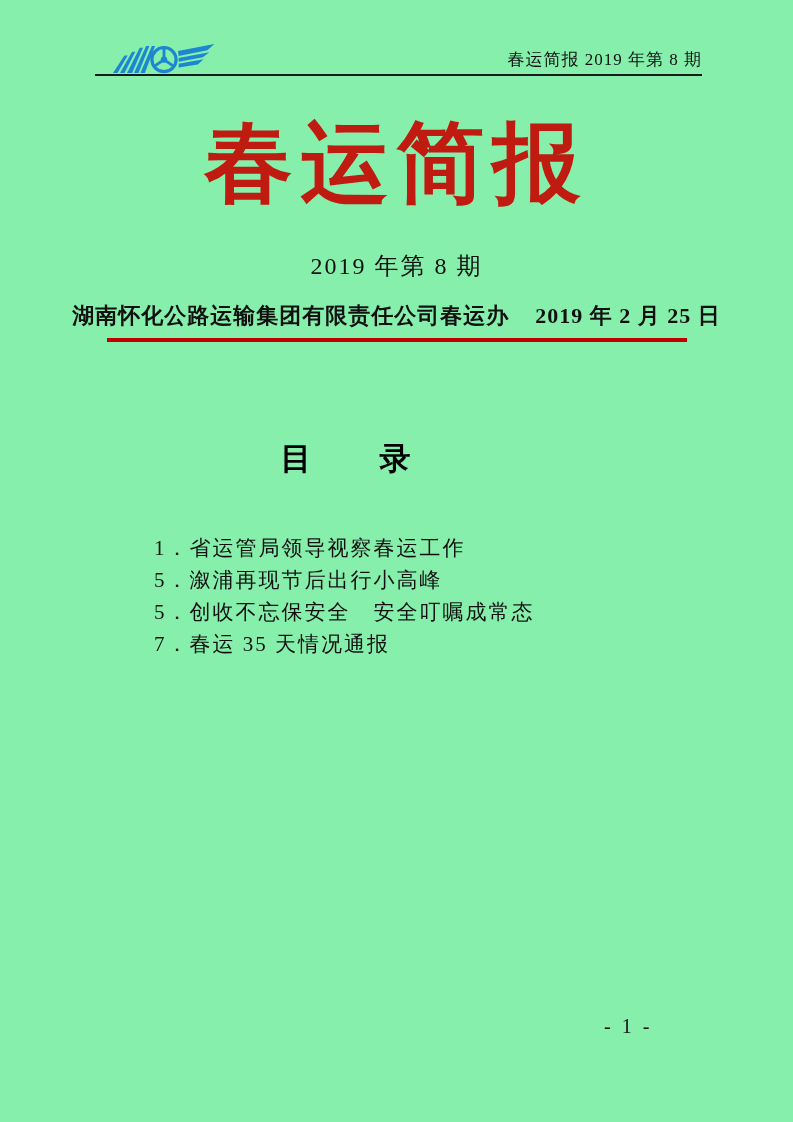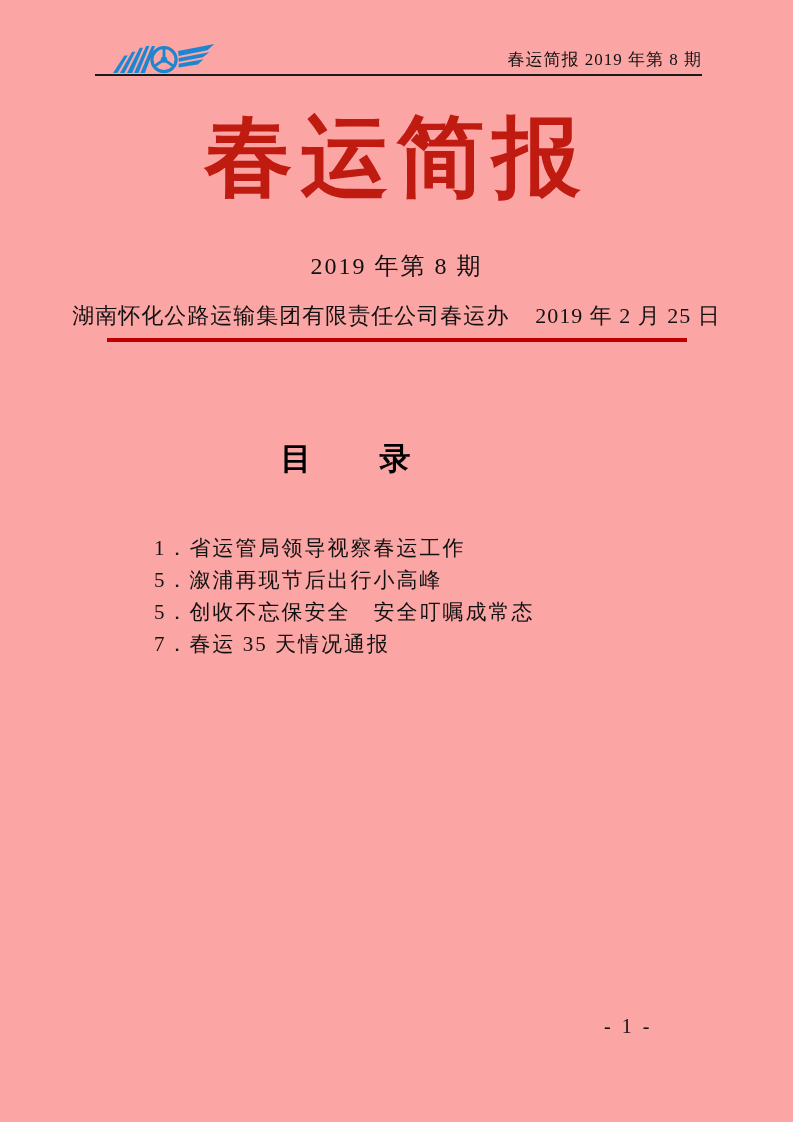--- a/index.html
+++ b/index.html
@@ -1,55 +1,55 @@
 <!DOCTYPE html>
 <html lang="zh"><head>
 <meta charset="utf-8">
 <title>春运简报</title>
 <style>
   html,body{margin:0;padding:0;background:#ffffff;}
   .page{
     position:relative;
     width:793px;height:1122px;
-    background:#fca5a5;
+    background:#86efac;
     overflow:hidden;
     font-family:"Liberation Serif","DejaVu Serif",serif;
     color:#1a1a1a;
   }
   
   .logo{
     position:absolute;left:113px;top:42px;width:102px;height:32px;
   }
   .header-issue{
     position:absolute;top:48px;right:91px;
     font-size:17px;letter-spacing:1px;color:#111;
     white-space:nowrap;
   }
   .header-rule{
     position:absolute;left:95px;top:74px;width:607px;height:2px;
     background:#1a1a1a;
   }
   
   .title{
-    position:absolute;left:0;top:104px;width:793px;margin:0;
+    position:absolute;left:0;top:116px;width:793px;margin:0;
     text-align:center;
     font-size:88px;line-height:1.22;font-weight:bold;
     letter-spacing:8px;
     color:#c01b10;
-    font-family:Liberation Serif, serif;
+    font-family:Liberation Mono, monospace;
   }
   .issue{
     position:absolute;left:0;top:250px;width:793px;
     text-align:center;
     font-size:24px;letter-spacing:2px;color:#111;
   }
   .publine{
     position:absolute;left:0;top:301px;width:793px;
     text-align:center;
-    font-size:22px;font-weight:normal;color:#111;
+    font-size:22px;font-weight:bold;color:#111;
     white-space:nowrap;letter-spacing:1px;
   }
   .pubdate{margin-left:26px;}
   .red-rule{
     position:absolute;left:107px;top:338px;width:580px;height:4px;
     background:#c00000;
   }
   
   .toc-heading{
     position:absolute;left:0;top:438px;width:693px;margin:0;

